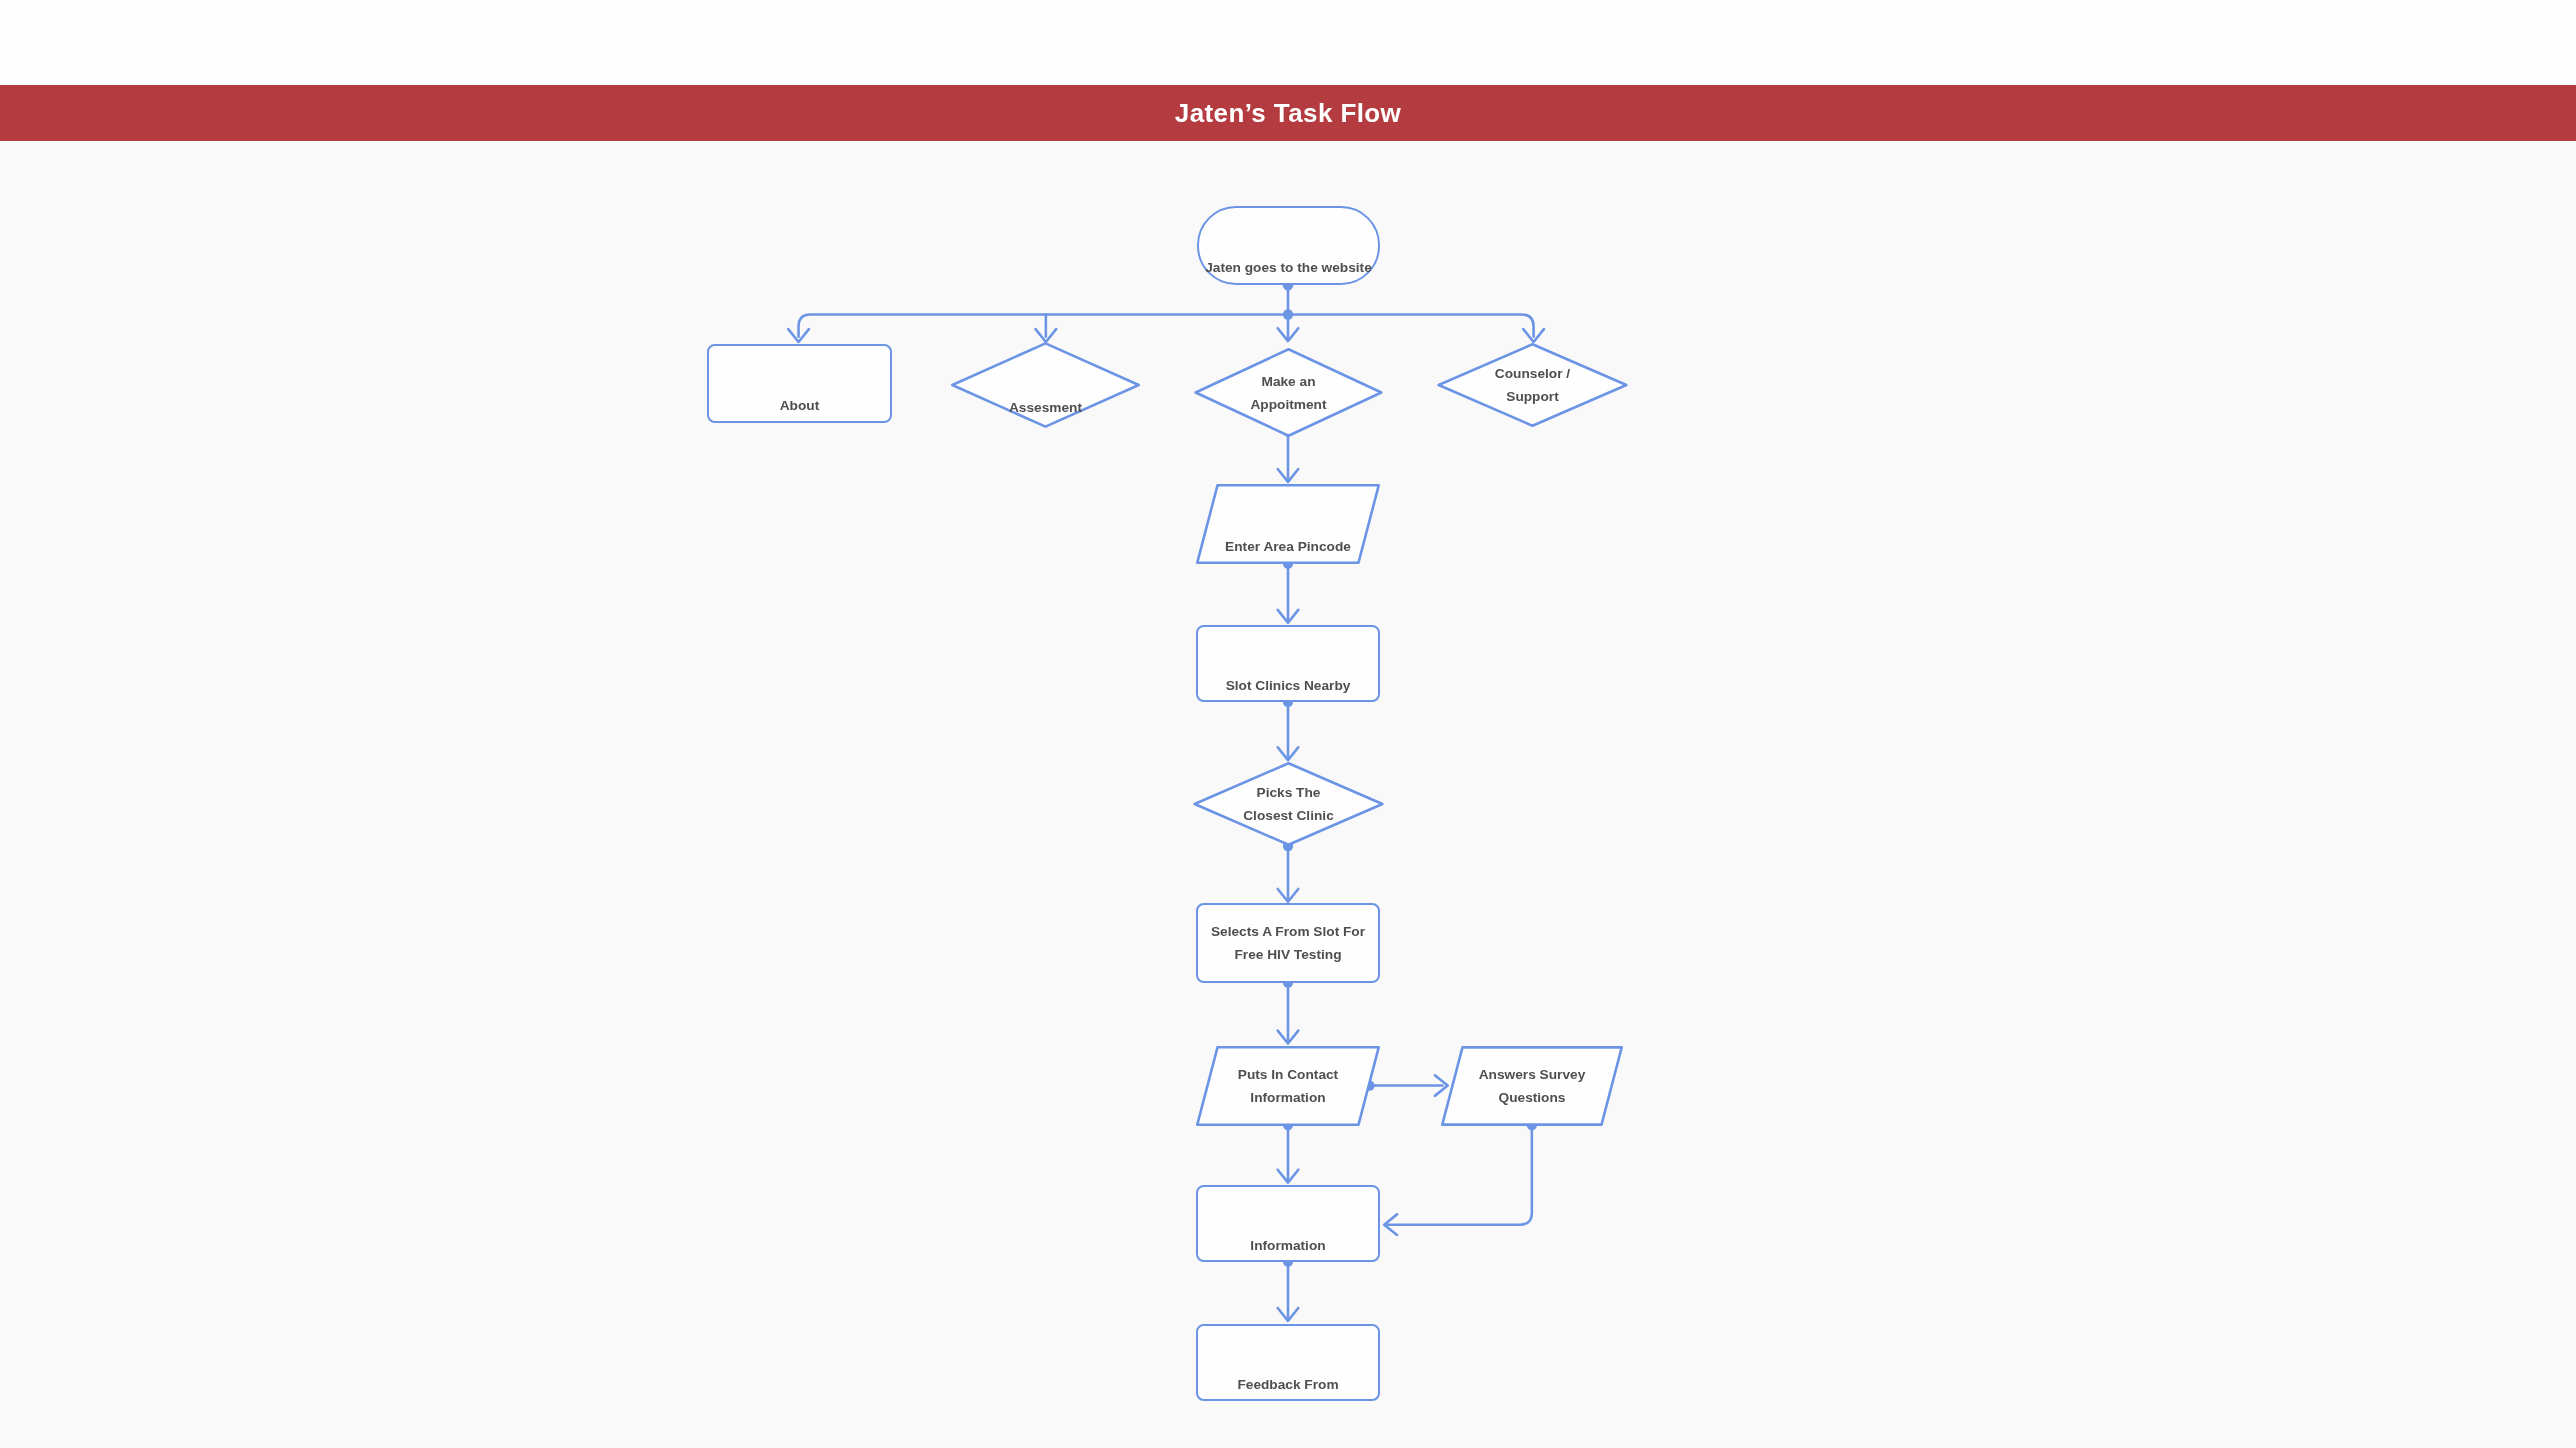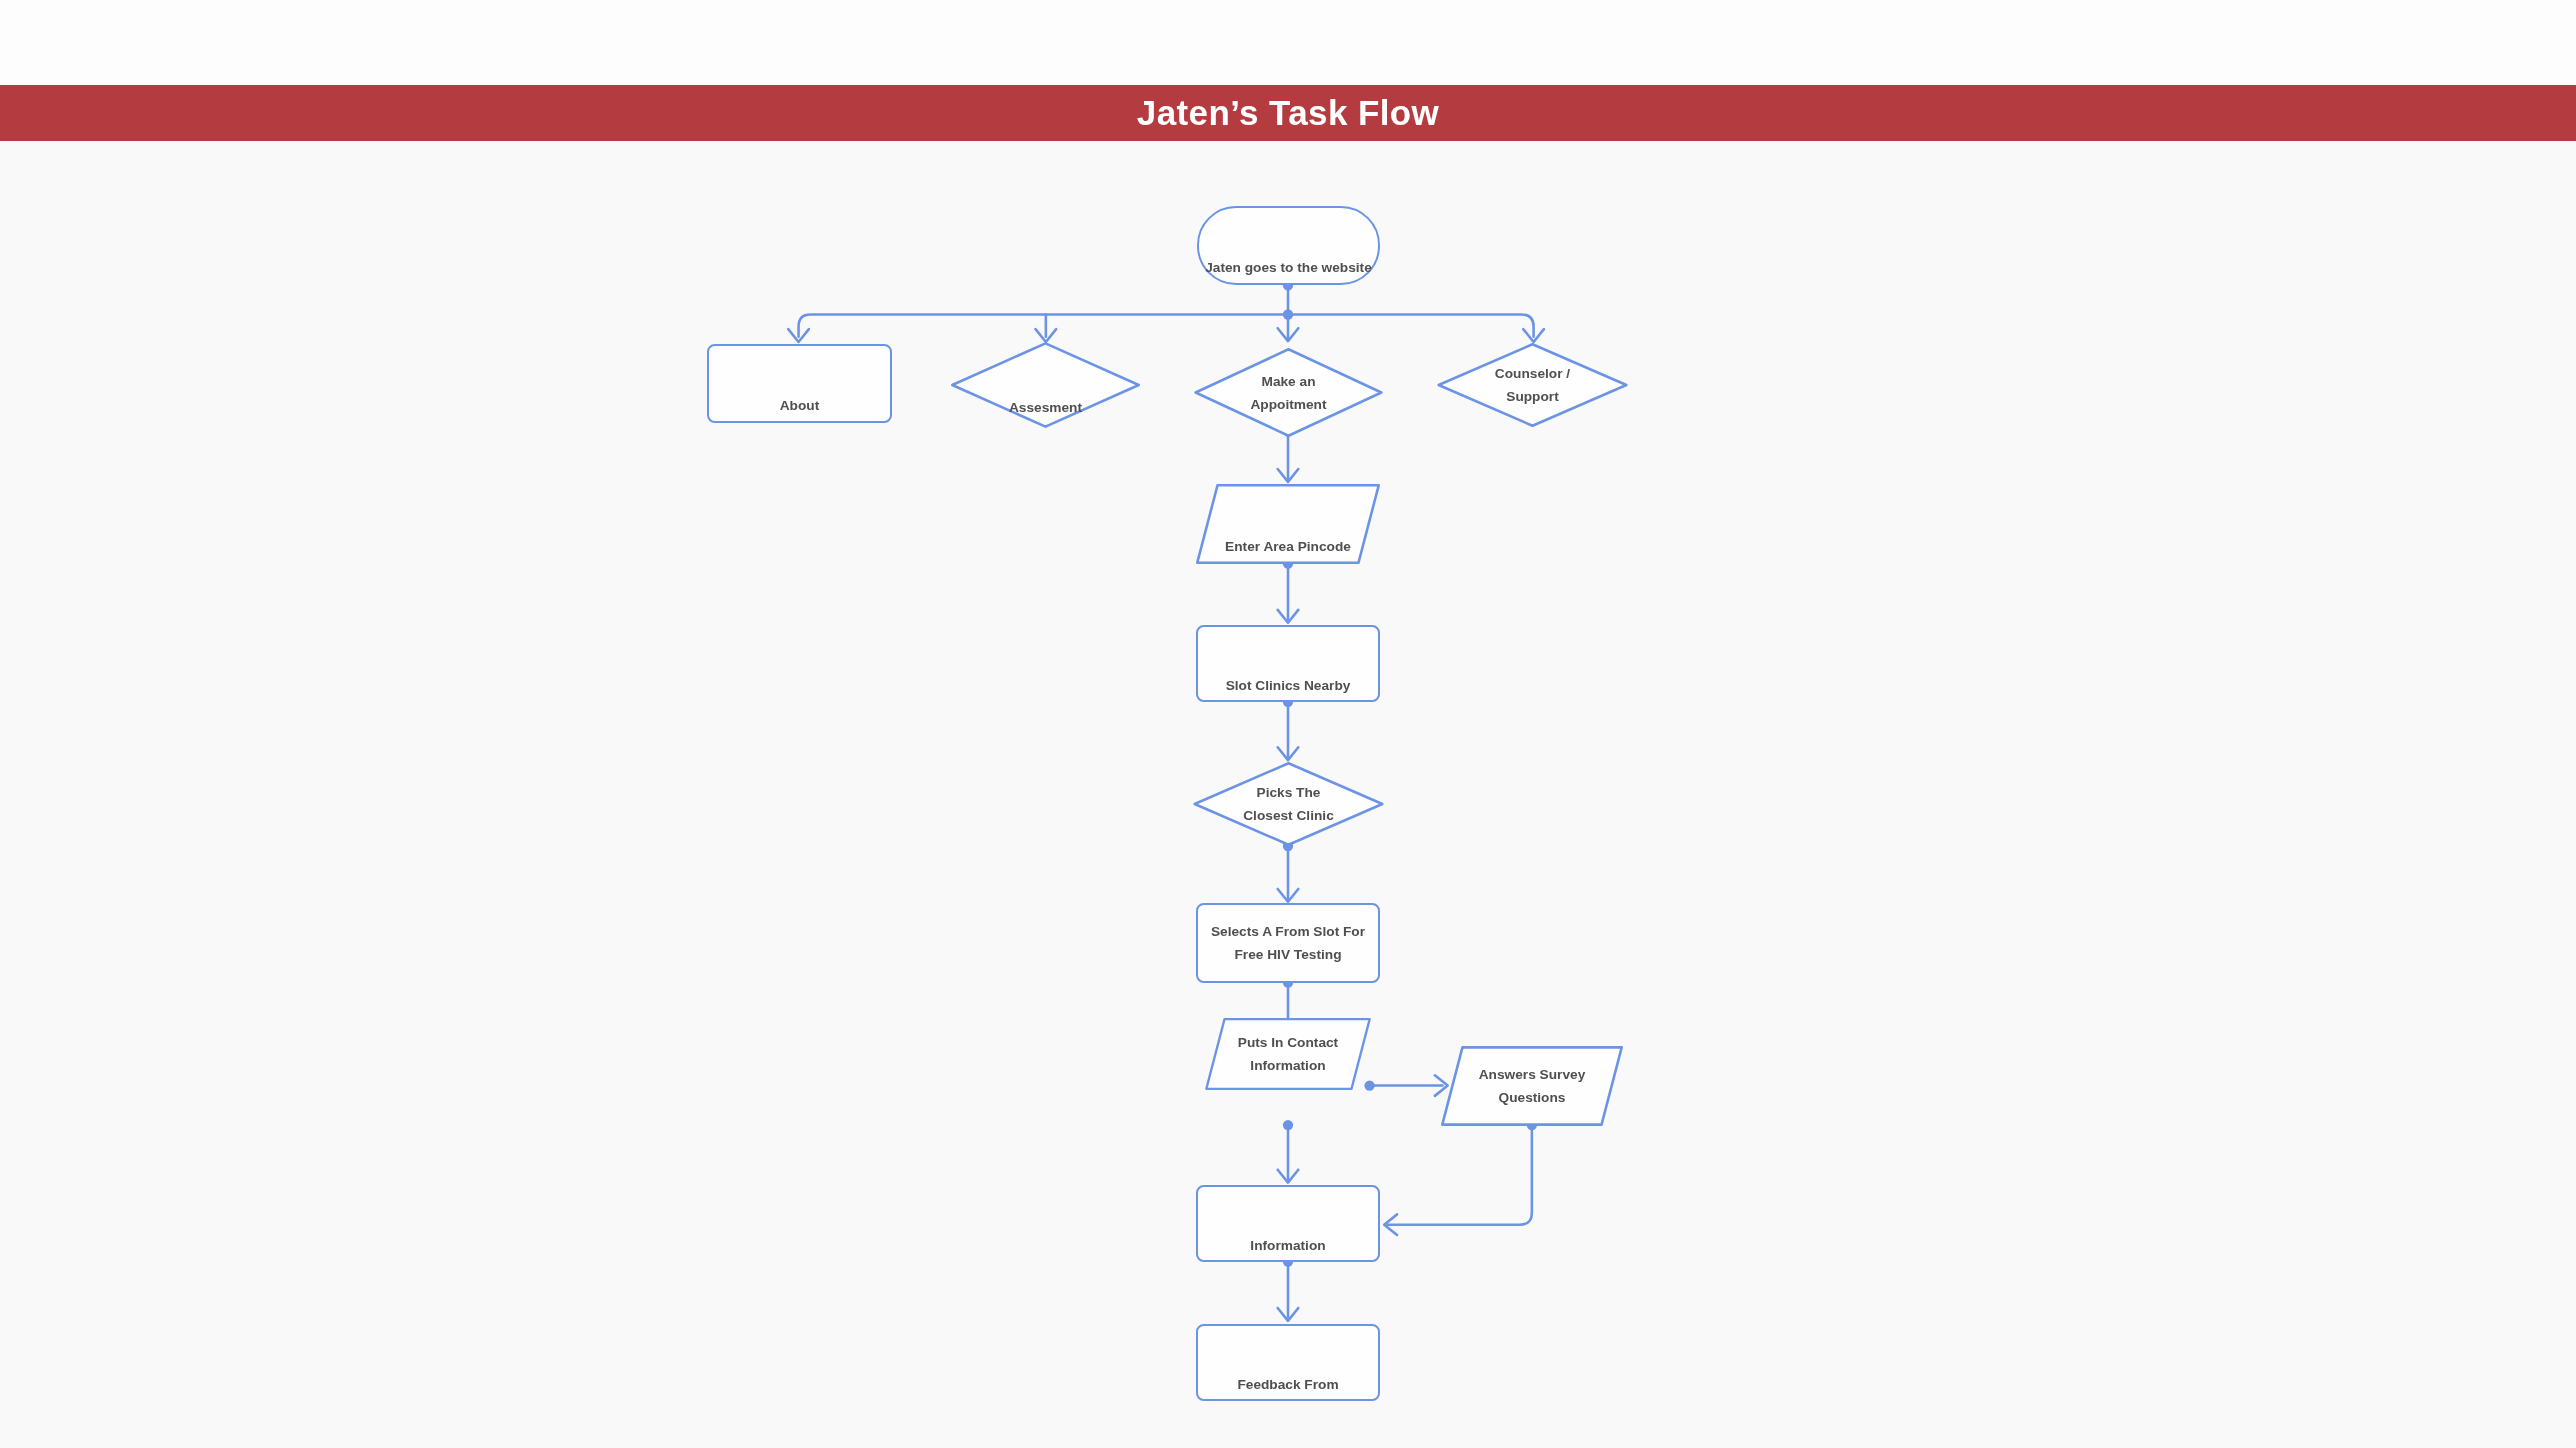--- a/index.html
+++ b/index.html
@@ -18,21 +18,21 @@
     font-family:"Liberation Sans",sans-serif;
   }
   .top-strip{position:absolute;left:0;top:0;width:2576px;height:85px;background:var(--top-strip-bg);}
   .banner{
     position:absolute;left:0;top:85px;width:2576px;height:56px;
     background:var(--banner-bg);
     display:flex;align-items:center;justify-content:center;
   }
   .banner h1{
     margin:0;color:var(--banner-text);
-    font-size:35px;font-weight:bold;letter-spacing:0.4px;
+    font-size:26px;font-weight:bold;letter-spacing:0.4px;
   }
   svg.connectors{position:absolute;left:0;top:0;pointer-events:none;}
   .connector{fill:none;stroke:var(--accent);stroke-width:3;stroke-linecap:round;stroke-linejoin:round;}
   .dot{fill:var(--accent);}
   .node{
     position:absolute;display:flex;align-items:center;justify-content:center;
     text-align:center;color:var(--node-text);
     font-weight:bold;font-size:13.7px;line-height:23px;
   }
   .node.box{background:var(--node-fill);border:2.6px solid var(--accent);box-sizing:border-box;}
@@ -146,21 +146,21 @@
   <svg class="poly-svg" viewBox="0 0 222 98">
     <polygon class="shape" points="111,1.5 220.5,49 111,96.5 1.5,49"></polygon>
   </svg>
   <span class="label" style="max-width:107px">Picks The Closest Clinic</span>
 </div>
 
 <div class="node box rounded" style="left:1196px;top:903px;width:184px;height:80px">
   <span class="label" style="max-width:167px">Selects A From Slot For Free HIV Testing</span>
 </div>
 
-<div class="node" style="left:1196px;top:1018px;width:184px;height:72px">
+<div class="node" style="left:1196px;top:1046px;width:184px;height:80px">
   <svg class="poly-svg" viewBox="0 0 214 93">
     <polygon class="shape" points="25,1.5 212.5,1.5 189,91.5 1.5,91.5"></polygon>
   </svg>
   <span class="label" style="max-width:116px">Puts In Contact Information</span>
 </div>
 
 <div class="node" style="left:1441px;top:1046px;width:182px;height:80px">
   <svg class="poly-svg" viewBox="0 0 212 93">
     <polygon class="shape" points="25,1.5 210.5,1.5 187,91.5 1.5,91.5"></polygon>
   </svg>

